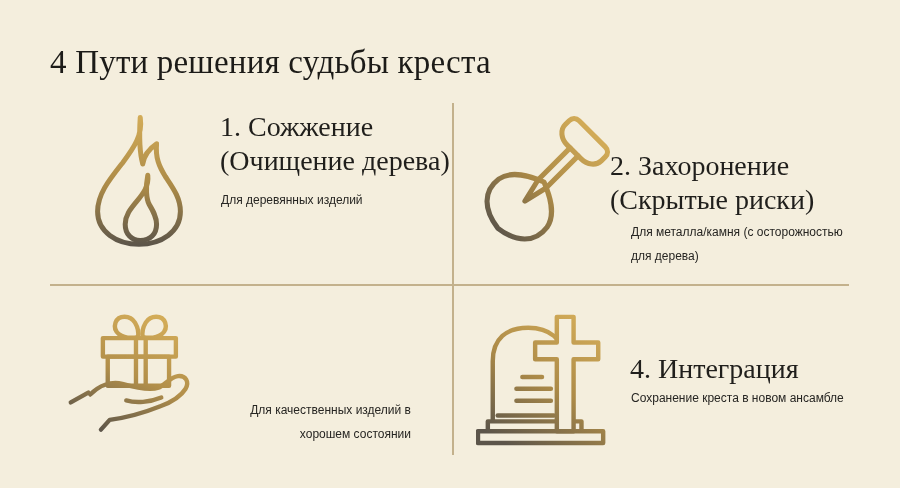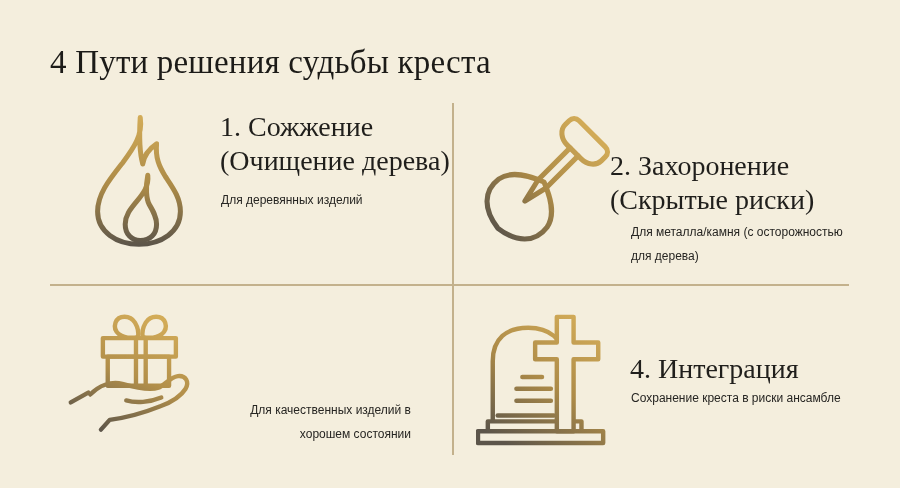--- a/index.html
+++ b/index.html
@@ -119,15 +119,15 @@
         <path d="M22 111 H79"></path>
         <rect x="12" y="117" width="95" height="10" fill="#f4eedd"></rect>
         <rect x="2" y="127" width="127" height="12" fill="#f4eedd"></rect>
         <path d="M82 11 H99 V37 H124 V54 H99 V127 H82 V54 H60 V37 H82 Z" fill="#f4eedd"></path>
       </g>
     </svg>
   </div>
   <div class="quad-head" style="left:630px;top:308px;margin-top:44px;">
     <div>4. Интеграция</div>
   </div>
-  <div class="quad-desc" style="left:631px;top:386px;width:215px;">Сохранение креста в риски ансамбле</div>
+  <div class="quad-desc" style="left:631px;top:386px;width:215px;">Сохранение креста в новом ансамбле</div>
 
 </div>
 
 </body></html>

